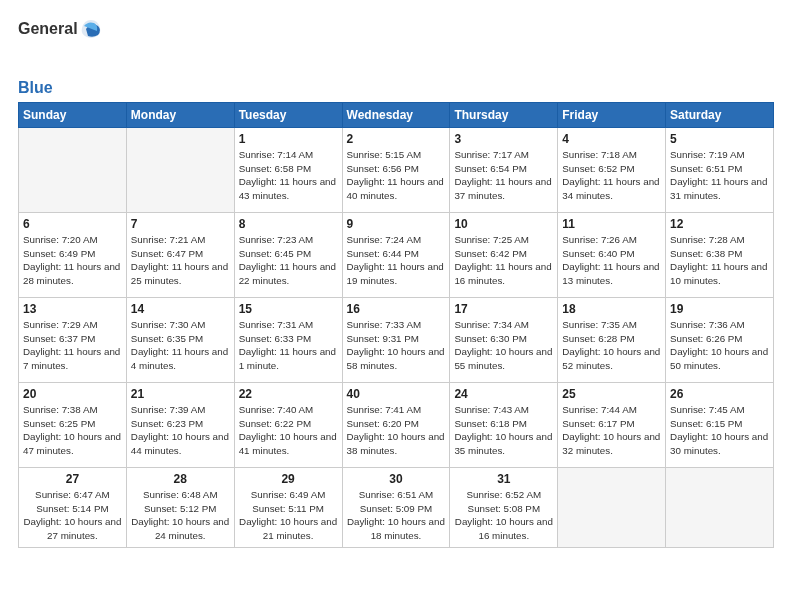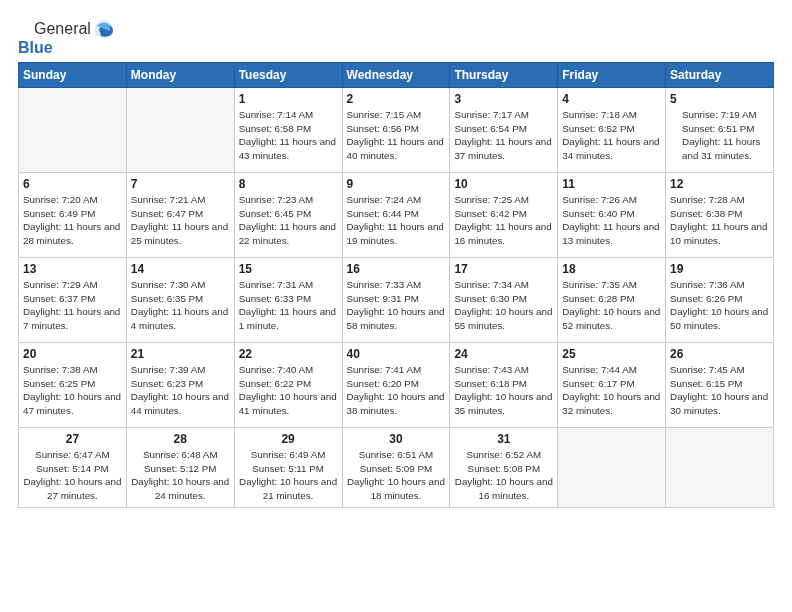--- a/index.html
+++ b/index.html
@@ -26,30 +26,30 @@
       display: flex;
       flex-direction: column;
       align-items: flex-start;
     }
     .logo {
       display: flex;
       align-items: center;
     }
     .logo-text-general {
       font-size: 16px;
-      font-weight: normal;
+      font-weight: bold;
       color: #333;
       line-height: 1;
-      margin-left: 16px;
     }
     .logo-text-blue {
       font-size: 16px;
       font-weight: bold;
       color: #2a6db5;
       line-height: 1;
+      margin-top: 40px;
     }
     .logo-icon {
       width: 22px;
       height: 22px;
       margin-left: 2px;
     }
     .title-area {
       text-align: right;
     }
     .cal-title {
@@ -144,39 +144,39 @@
           <td class="empty"></td>
           <td class="empty"></td>
           <td>
             <div class="day-num">1</div>
             <div class="day-info" style="white-space: pre-line;">Sunrise: 7:14 AM
 Sunset: 6:58 PM
 Daylight: 11 hours and 43 minutes.</div>
           </td>
           <td>
             <div class="day-num">2</div>
-            <div class="day-info" style="white-space: pre-line;">Sunrise: 7:15 AM
+            <div class="day-info" style="white-space: pre-line;">Sunrise: 5:15 AM
 Sunset: 6:56 PM
 Daylight: 11 hours and 40 minutes.</div>
           </td>
           <td>
             <div class="day-num">3</div>
             <div class="day-info" style="white-space: pre-line;">Sunrise: 7:17 AM
 Sunset: 6:54 PM
 Daylight: 11 hours and 37 minutes.</div>
           </td>
           <td>
             <div class="day-num">4</div>
             <div class="day-info" style="white-space: pre-line;">Sunrise: 7:18 AM
 Sunset: 6:52 PM
 Daylight: 11 hours and 34 minutes.</div>
           </td>
           <td>
             <div class="day-num">5</div>
-            <div class="day-info" style="white-space: pre-line; margin-left: 12px;">Sunrise: 7:19 AM
+            <div class="day-info" style="white-space: pre-line;">Sunrise: 7:19 AM
 Sunset: 6:51 PM
 Daylight: 11 hours and 31 minutes.</div>
           </td>
         </tr>
         <tr class="week-row">
           <td>
             <div class="day-num">6</div>
             <div class="day-info" style="white-space: pre-line;">Sunrise: 7:20 AM
 Sunset: 6:49 PM
 Daylight: 11 hours and 28 minutes.</div>

